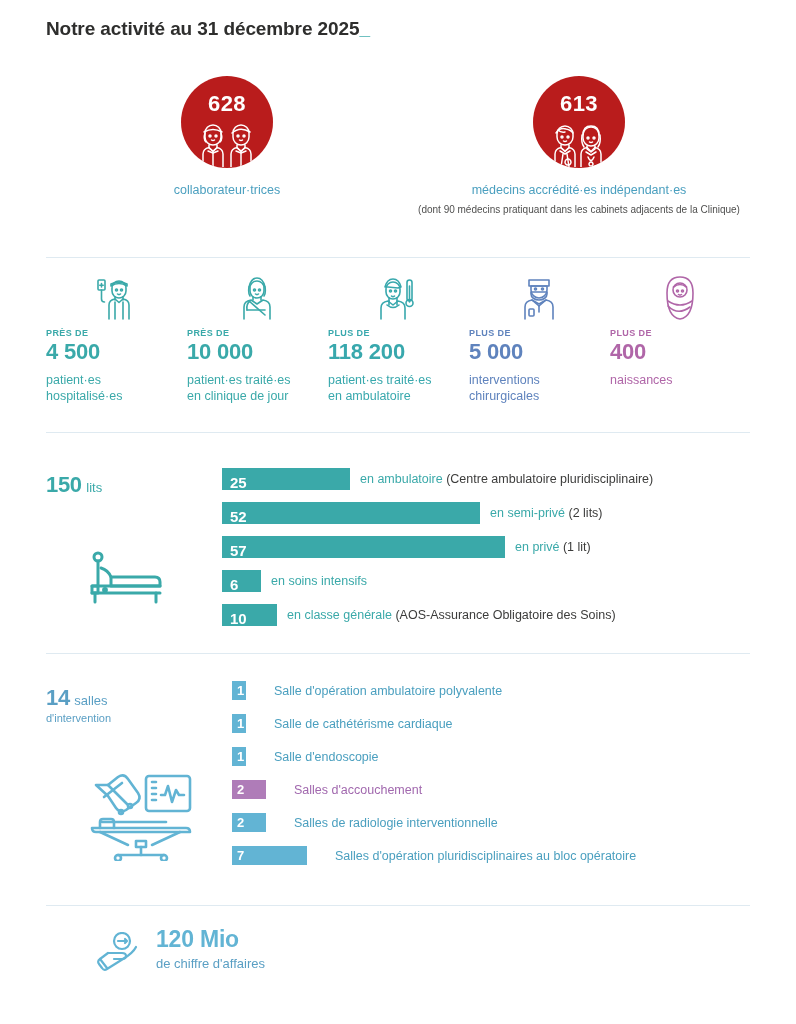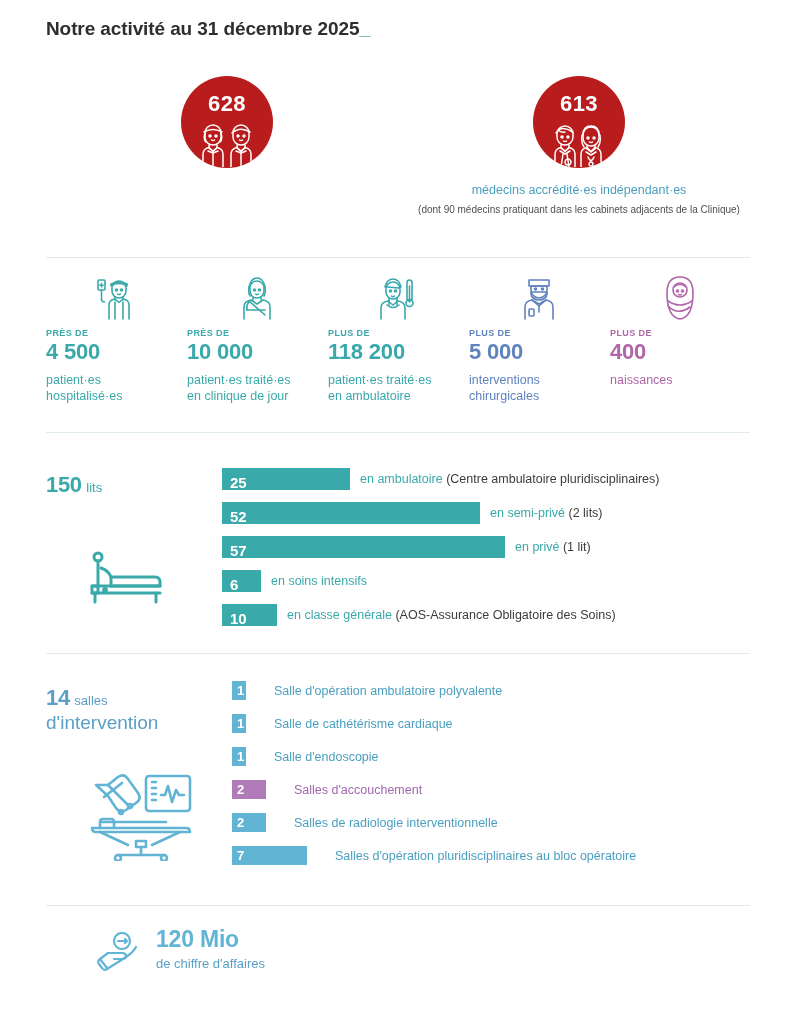--- a/index.html
+++ b/index.html
@@ -143,21 +143,21 @@
     font-weight: bold;
     color: #3aa9a9;
     letter-spacing: -0.3px;
   }
   .side-word {
     font-size: 13px;
     color: #3aa9a9;
   }
   .side-word2 {
     display: block;
-    font-size: 19px;
+    font-size: 11px;
     color: #5a9fc4;
     margin-top: 1px;
   }
   .bed-icon { position: absolute; left: 44px; top: 80px; }
 
   .bar-rows { position: absolute; left: 176px; top: 0; width: 528px; }
   .bar-row {
     display: flex;
     align-items: center;
     height: 22px;
@@ -271,20 +271,21 @@
             <circle cx="43" cy="15" r="1"></circle>
             <circle cx="49" cy="15" r="1"></circle>
             <path d="M44.5 19 q1.5 1.2 3 0"></path>
             <path d="M42 24 v3 l4 3 4 -3 v-3"></path>
             <path d="M36 46 v-13 q0 -5 6 -6.5 l4 4 4 -4 q6 1.5 6 6.5 v13"></path>
             <path d="M46 31 v15"></path>
             <path d="M41 30 l5 2 5 -2"></path>
           </svg>
         </div>
       </div>
+      <div class="hero-label">collaborateur·trices</div>
     </div>
 
     <div class="hero-item hero-b">
       <div class="circle">
         <div class="circle-num">613</div>
         <div class="circle-figs">
           <svg width="64" height="46" viewBox="0 0 64 46" fill="none" stroke="#ffffff" stroke-width="1.5" stroke-linecap="round" stroke-linejoin="round">
             <path d="M10 13 a8 8 0 0 1 16 0 v3 a8 8 0 0 1 -16 0 z"></path>
             <path d="M9 12 q4 -6 10 -4 q5 1 7 4"></path>
             <path d="M11 9 q3 3 7 2"></path>
@@ -460,21 +461,21 @@
         <circle cx="15" cy="42" r="1.4" fill="#3aa9a9"></circle>
       </svg>
     </div>
 
     <div class="bar-rows">
       <div class="bar-row">
         <div class="bar" style="width:128px">
           <span class="bar-val">25</span>
         </div>
         <div class="bar-text">
-          <span class="hl">en ambulatoire </span><span>(Centre ambulatoire pluridisciplinaires)</span>
+          <span class="hl">en ambulatoire </span><span>(Centre ambulatoire pluridisciplinaire)</span>
         </div>
       </div>
 
       <div class="bar-row">
         <div class="bar" style="width:258px">
           <span class="bar-val">52</span>
         </div>
         <div class="bar-text">
           <span class="hl">en semi-privé </span><span>(2 lits)</span>
         </div>

